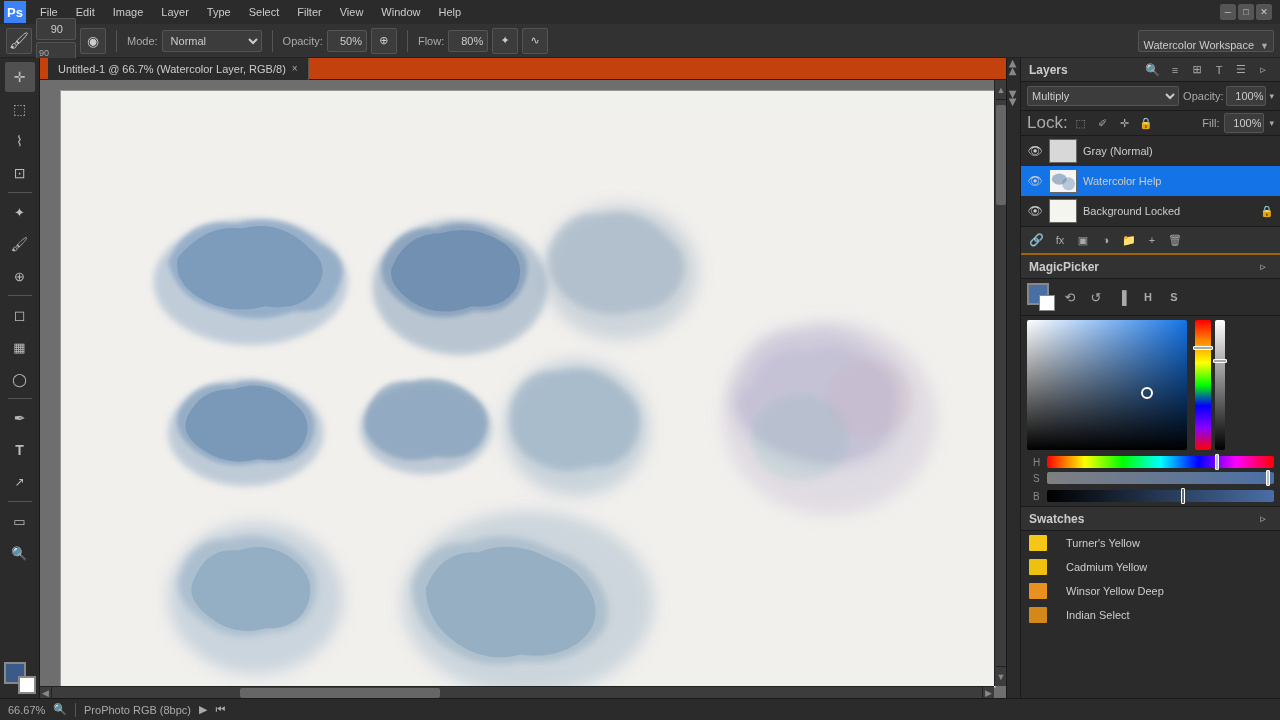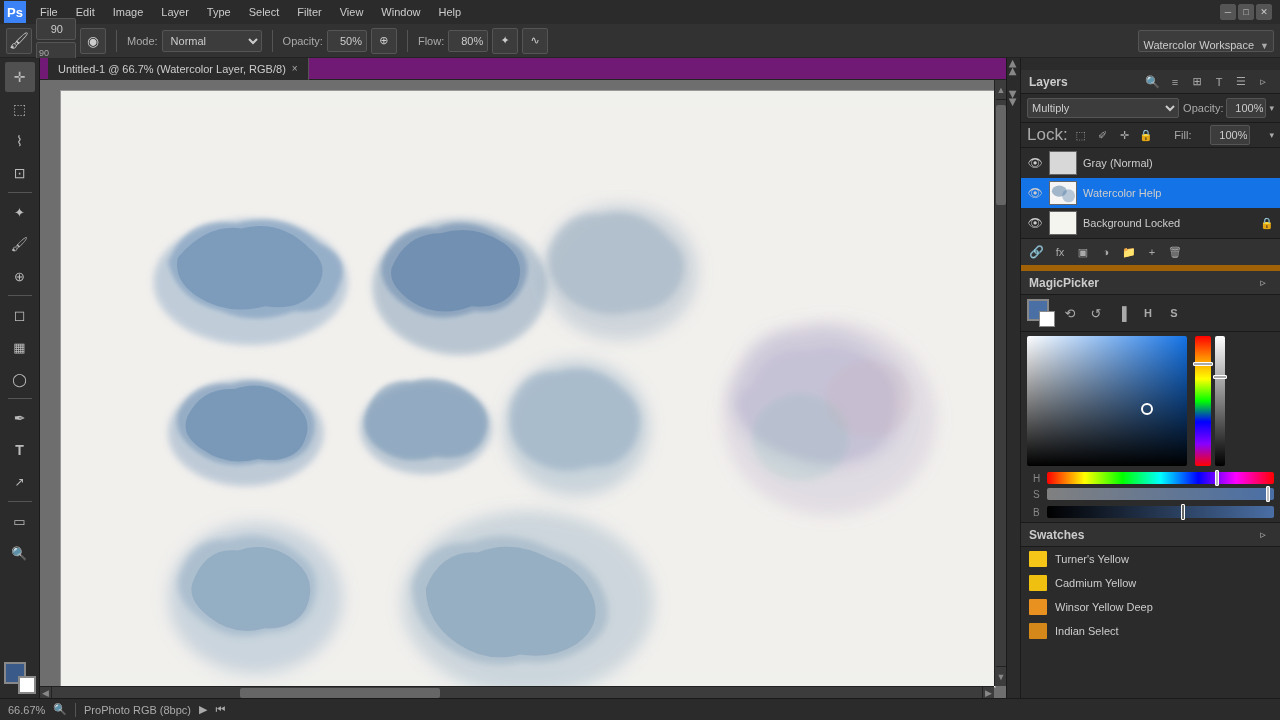--- a/index.html
+++ b/index.html
@@ -24,48 +24,48 @@
     #main-area { display: flex; height: calc(720px - 24px - 34px - 22px); }
 
     
     #left-panel { width: 40px; background: #2b2b2b; display: flex; flex-direction: column; align-items: center; padding-top: 4px; gap: 2px; border-right: 1px solid #1a1a1a; }
     .tool-btn { width: 30px; height: 30px; display: flex; align-items: center; justify-content: center; border-radius: 2px; cursor: pointer; color: #bbb; font-size: 16px; }
     .tool-btn.active { background: #505050; }
     .tool-separator { width: 24px; height: 1px; background: #555; margin: 2px 0; }
 
     
     #canvas-area { flex: 1; background: #5a5a5a; position: relative; overflow: hidden; display: flex; flex-direction: column; }
-    #tab-bar { background: #701a75; height: 22px; display: flex; align-items: center; padding-left: 8px; border-bottom: 1px solid #222; }
+    #tab-bar { background: #c2410c; height: 22px; display: flex; align-items: center; padding-left: 8px; border-bottom: 1px solid #222; }
     .tab { height: 22px; padding: 0 10px; display: flex; align-items: center; gap: 6px; background: #2b2b2b; border-right: 1px solid #555; font-size: 11px; color: #ccc; cursor: pointer; }
     .tab-close { font-size: 10px; color: #aaa; cursor: pointer; }
     #canvas-wrapper { flex: 1; position: relative; overflow: hidden; background: #6e6e6e; }
     #canvas { position: absolute; top: 10px; left: 20px; right: 10px; bottom: 10px; background: #f0f0ed; border: 1px solid #999; }
 
     
     #watercolor-canvas { width: 100%; height: 100%; }
 
     
     #right-panels { width: 260px; background: #2b2b2b; display: flex; flex-direction: column; border-left: 1px solid #1a1a1a; }
 
     
-    #layers-panel { background: #2b2b2b; border-bottom: 6px solid #a16207; margin-top: 12px; }
+    #layers-panel { background: #2b2b2b; border-bottom: 2px solid #a16207; }
     .panel-header { display: flex; align-items: center; justify-content: space-between; padding: 4px 8px; background: #323232; border-bottom: 1px solid #1a1a1a; height: 24px; }
     .panel-title { font-size: 12px; font-weight: bold; color: #ccc; }
     .panel-icons { display: flex; gap: 4px; }
     .panel-icon-btn { width: 18px; height: 18px; display: flex; align-items: center; justify-content: center; color: #aaa; cursor: pointer; font-size: 11px; }
 
     .layers-controls { display: flex; align-items: center; padding: 4px 6px; gap: 4px; border-bottom: 1px solid #1a1a1a; }
     .layers-select { background: #3c3c3c; border: 1px solid #555; color: #ccc; font-size: 11px; height: 20px; border-radius: 2px; flex: 1; }
     .layers-opacity { display: flex; align-items: center; gap: 3px; font-size: 11px; color: #aaa; }
     .layers-opacity-input { background: #3c3c3c; border: 1px solid #555; color: #ccc; font-size: 11px; width: 40px; height: 20px; text-align: right; border-radius: 2px; padding: 0 2px; }
 
     .lock-row { display: flex; align-items: center; padding: 2px 6px; gap: 4px; border-bottom: 1px solid #1a1a1a; }
     .lock-label { color: #aaa; font-size: 17px; }
     .lock-icon { width: 18px; height: 18px; display: flex; align-items: center; justify-content: center; color: #aaa; font-size: 11px; cursor: pointer; }
-    .fill-row { display: flex; align-items: center; gap: 19px; font-size: 11px; color: #aaa; }
+    .fill-row { display: flex; align-items: center; gap: 5px; font-size: 11px; color: #aaa; }
     .fill-input { background: #3c3c3c; border: 1px solid #555; color: #ccc; font-size: 11px; width: 40px; height: 20px; text-align: right; border-radius: 2px; padding: 0 2px; }
 
     .layer-item { display: flex; align-items: center; padding: 3px 6px; gap: 6px; cursor: pointer; height: 30px; }
     .layer-item.active { background: #1473E6; }
     .layer-eye { width: 16px; height: 16px; display: flex; align-items: center; justify-content: center; font-size: 12px; cursor: pointer; }
     .layer-thumb { width: 28px; height: 24px; border: 1px solid #666; background: #fff; display: flex; align-items: center; justify-content: center; font-size: 8px; overflow: hidden; }
     .layer-name { flex: 1; font-size: 11px; color: #ccc; }
     .layer-lock { font-size: 11px; color: #aaa; }
 
     .layers-footer { display: flex; align-items: center; padding: 3px 6px; gap: 3px; border-top: 1px solid #1a1a1a; background: #323232; }
@@ -79,21 +79,21 @@
     
     #color-gradient { position: relative; width: 160px; height: 130px; margin: 4px 6px; }
     .gradient-bg { width: 100%; height: 100%; background: linear-gradient(to bottom, rgba(0,0,0,0) 0%, #000 100%), linear-gradient(to right, #fff 0%, #1473E6 100%); border-radius: 2px; }
     .gradient-handle { position: absolute; width: 12px; height: 12px; border-radius: 50%; border: 2px solid #fff; top: 56%; left: 75%; transform: translate(-50%, -50%); cursor: crosshair; }
 
     .bar-label { font-size: 10px; color: #888; width: 12px; display: inline-flex; align-items: center; margin-left: 6px; }
 
     
     #swatches-panel { flex: 1; overflow: hidden; }
     .swatch-list { overflow-y: auto; height: 100%; }
-    .swatch-item { display: flex; align-items: center; padding: 3px 8px; gap: 8px; cursor: pointer; height: 24px; }
+    .swatch-item { display: flex; align-items: center; padding: 3px 8px; gap: 19px; cursor: pointer; height: 24px; }
     .swatch-color { width: 18px; height: 16px; border-radius: 1px; }
     .swatch-name { font-size: 11px; color: #ccc; }
 
     
     #status-bar { height: 22px; background: #2b2b2b; border-top: 1px solid #1a1a1a; display: flex; align-items: center; padding: 0 8px; gap: 8px; font-size: 11px; color: #aaa; }
     .status-sep { width: 1px; height: 14px; background: #555; }
 
     .color-wheel-area { position: relative; display: flex; }
     .gradient-right-bar { width: 16px; height: 130px; margin: 4px 4px 4px 2px; background: linear-gradient(to bottom, #ff0000 0%, #ff8800 16%, #ffff00 33%, #00ff00 50%, #0000ff 66%, #8800ff 83%, #ff0000 100%); border-radius: 2px; position: relative; }
     .gradient-right-handle { position: absolute; top: 20%; left: -2px; width: 20px; height: 4px; background: #aaa; border: 1px solid #fff; border-radius: 1px; }

